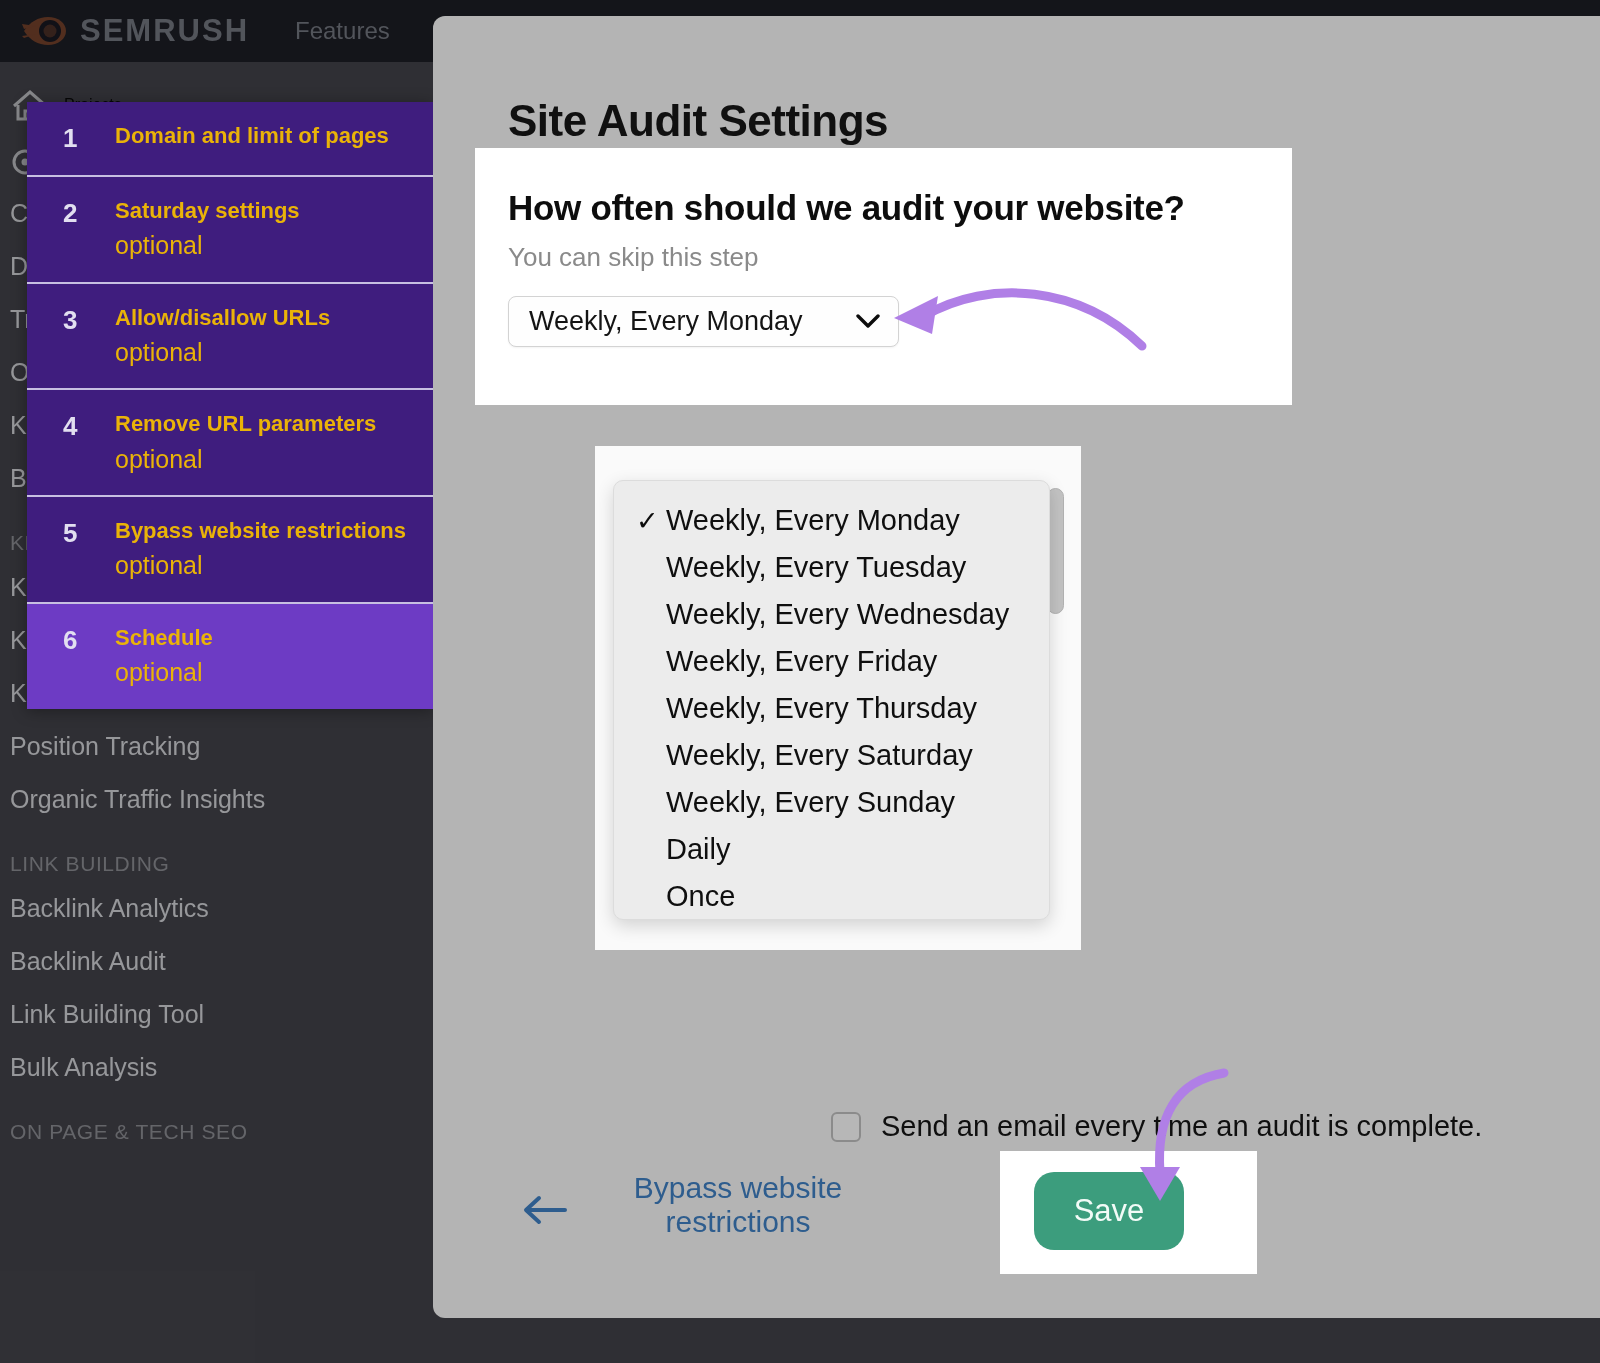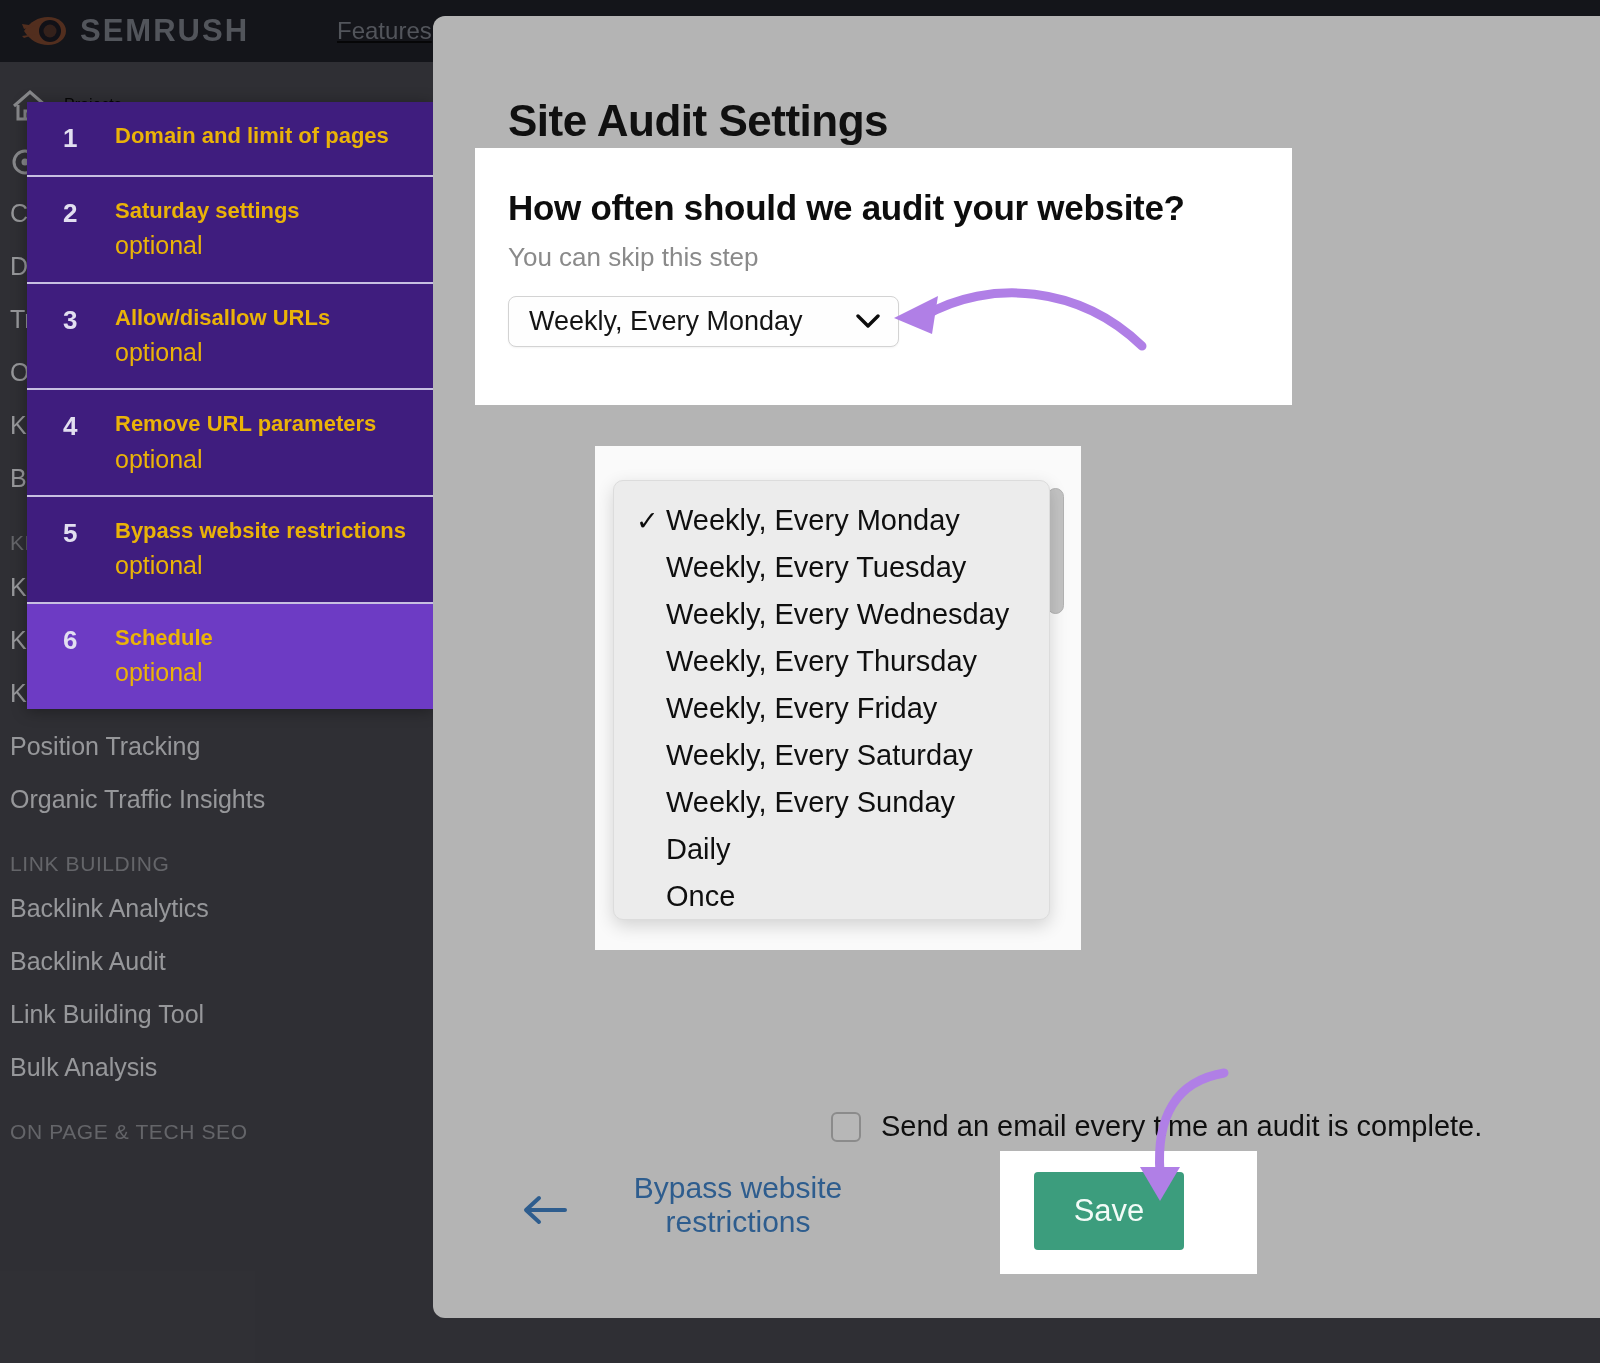--- a/index.html
+++ b/index.html
@@ -18,21 +18,21 @@
   #topbar {
     position: absolute; top: 0; left: 0; width: 1600px; height: 62px;
     background: #15161c;
     display: flex; align-items: center;
   }
   #logo-wrap { display: flex; align-items: center; margin-left: 22px; gap: 12px; }
   #logo-mark { width: 46px; height: 38px; display: block; }
   #logo-text {
     color: #6e7179; font-size: 31px; font-weight: 700; letter-spacing: 2px;
   }
-  #topnav { margin-left: 88px; display: flex; gap: 40px; text-decoration: underline; }
+  #topnav { margin-left: 46px; display: flex; gap: 40px; }
   .topnav-item { color: #6e7179; font-size: 24px; }
 
   #sidebar {
     position: absolute; top: 62px; left: 0; width: 440px; bottom: 0;
     background: #3c3c41;
     padding-top: 8px;
   }
   .side-head {
     display: flex; align-items: center; gap: 14px;
     padding: 16px 0 10px 10px;
@@ -187,21 +187,21 @@
   }
   #save-frame {
     position: absolute; left: 567px; top: 1135px;
     width: 257px; height: 123px;
     background: #ffffff;
   }
   #save-button {
     position: absolute; left: 34px; top: 21px;
     width: 150px; height: 78px;
     background: #3c9d7d;
-    border-radius: 4px; border: none;
+    border-radius: 20px; border: none;
     color: #f2fbf7; font-size: 31px;
     font-family: "Liberation Sans", sans-serif;
     cursor: pointer;
   }
 
   
   .anno { position: absolute; z-index: 30; pointer-events: none; }
   #arrow-select { left: 880px; top: 272px; }
   #arrow-save { left: 1120px; top: 1055px; }
 </style>
@@ -377,25 +377,25 @@
       <div class="dd-item">
         <span class="dd-check"></span>
         <span>Weekly, Every Tuesday</span>
       </div>
       <div class="dd-item">
         <span class="dd-check"></span>
         <span>Weekly, Every Wednesday</span>
       </div>
       <div class="dd-item">
         <span class="dd-check"></span>
+        <span>Weekly, Every Friday</span>
+      </div>
+      <div class="dd-item">
+        <span class="dd-check"></span>
         <span>Weekly, Every Thursday</span>
-      </div>
-      <div class="dd-item">
-        <span class="dd-check"></span>
-        <span>Weekly, Every Friday</span>
       </div>
       <div class="dd-item">
         <span class="dd-check"></span>
         <span>Weekly, Every Saturday</span>
       </div>
       <div class="dd-item">
         <span class="dd-check"></span>
         <span>Weekly, Every Sunday</span>
       </div>
       <div class="dd-item">

